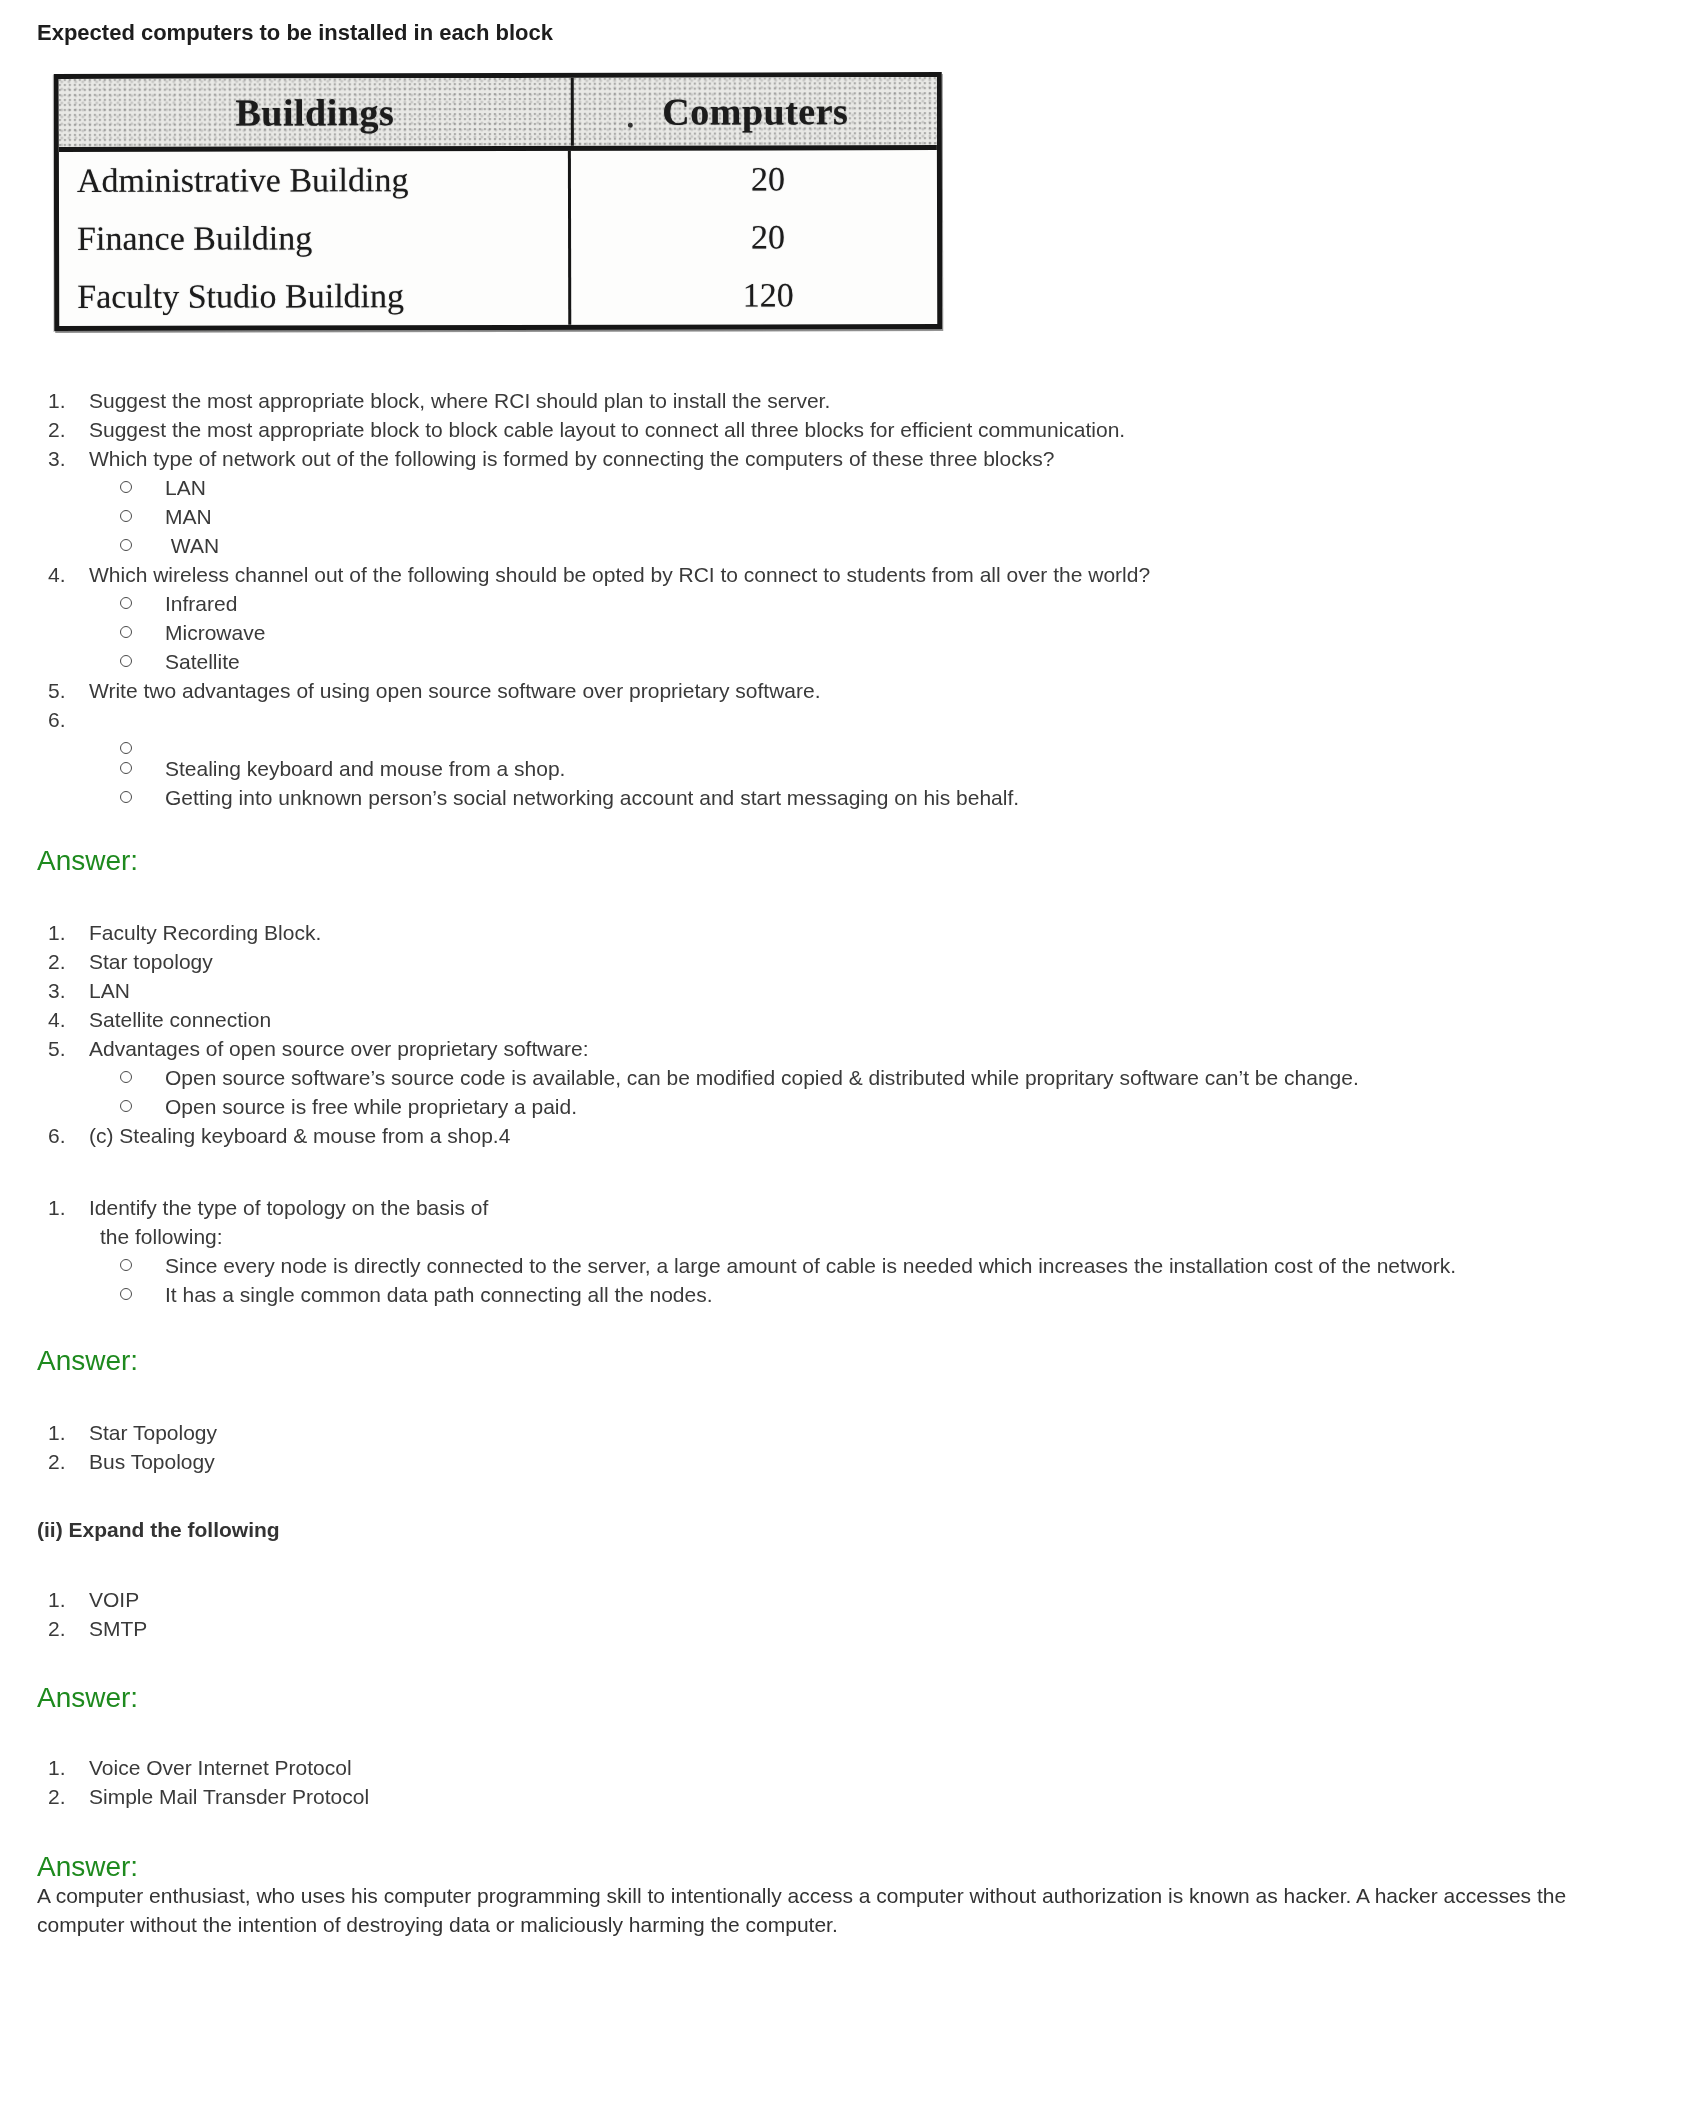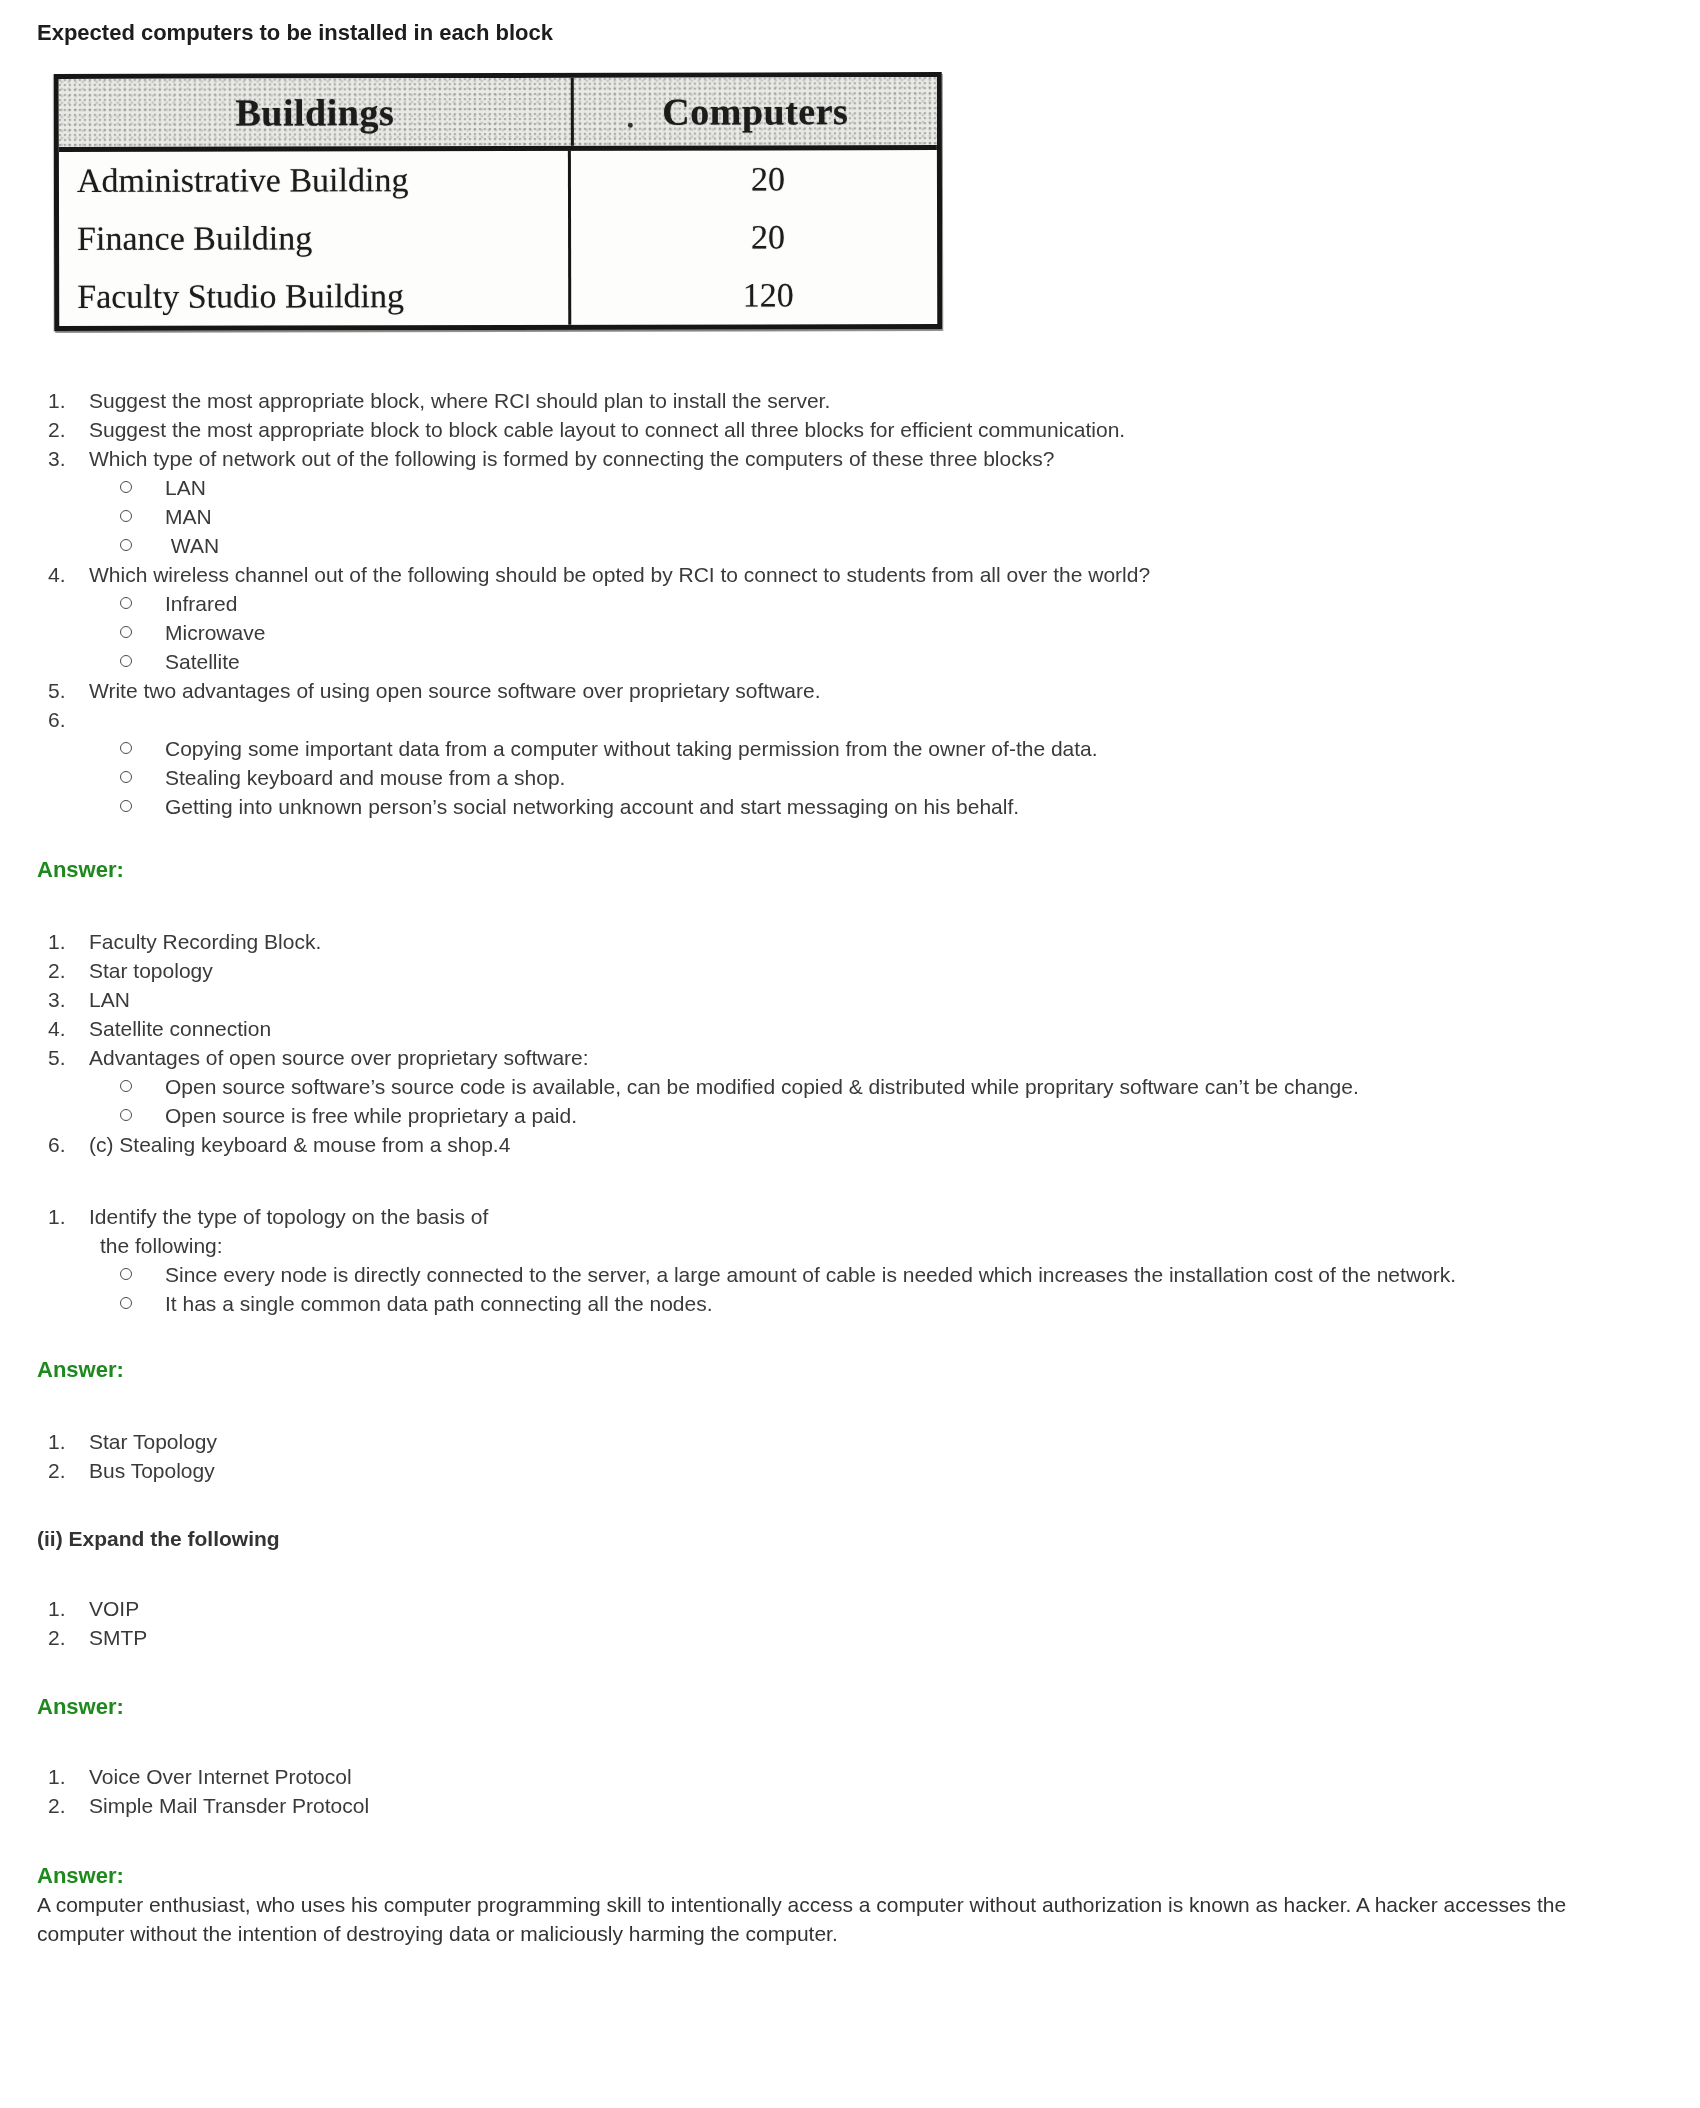--- a/index.html
+++ b/index.html
@@ -44,21 +44,21 @@
   
   .block{margin:0;}
   .li{display:flex;}
   .num{flex:none;width:52px;padding-left:11px;box-sizing:border-box;}
   .txt{white-space:pre-wrap;}
   .opt{display:flex;padding-left:83px;}
   .circle{flex:none;width:12px;height:12px;border:1.5px solid #4a4a4a;border-radius:50%;
     box-sizing:border-box;margin-top:8px;margin-right:33px;}
   .cont{padding-left:63px;}
 
-  .label{font-size:22px;font-weight:bold;line-height:29px;}
+  .label{font-size:28px;font-weight:normal;line-height:29px;}
   .answer-label{color:#1e8a1e;}
   .question-label{color:#d9502c;}
   .section-line{color:#333333;font-weight:bold;}
 
   .answer-para{margin:0;max-width:1590px;color:#333333;}
 
   
   .mt-qlist{margin-top:56px;}
   .mt-ans1{margin-top:34px;}
   .mt-alist{margin-top:43px;}
@@ -142,21 +142,20 @@
     </div>
     <div class="li">
       <span class="num">5.</span>
       <span class="txt">Write two advantages of using open source software over proprietary software.</span>
     </div>
     <div class="li">
       <span class="num">6.</span>
     </div>
     <div class="opt">
       <span class="circle"></span>
-      <span class="txt">Copying some important data from a computer without taking permission from the owner of-the data.</span>
     </div>
     <div class="opt">
       <span class="circle"></span>
       <span class="txt">Stealing keyboard and mouse from a shop.</span>
     </div>
     <div class="opt">
       <span class="circle"></span>
       <span class="txt">Getting into unknown person’s social networking account and start messaging on his behalf.</span>
     </div>
   </div>

